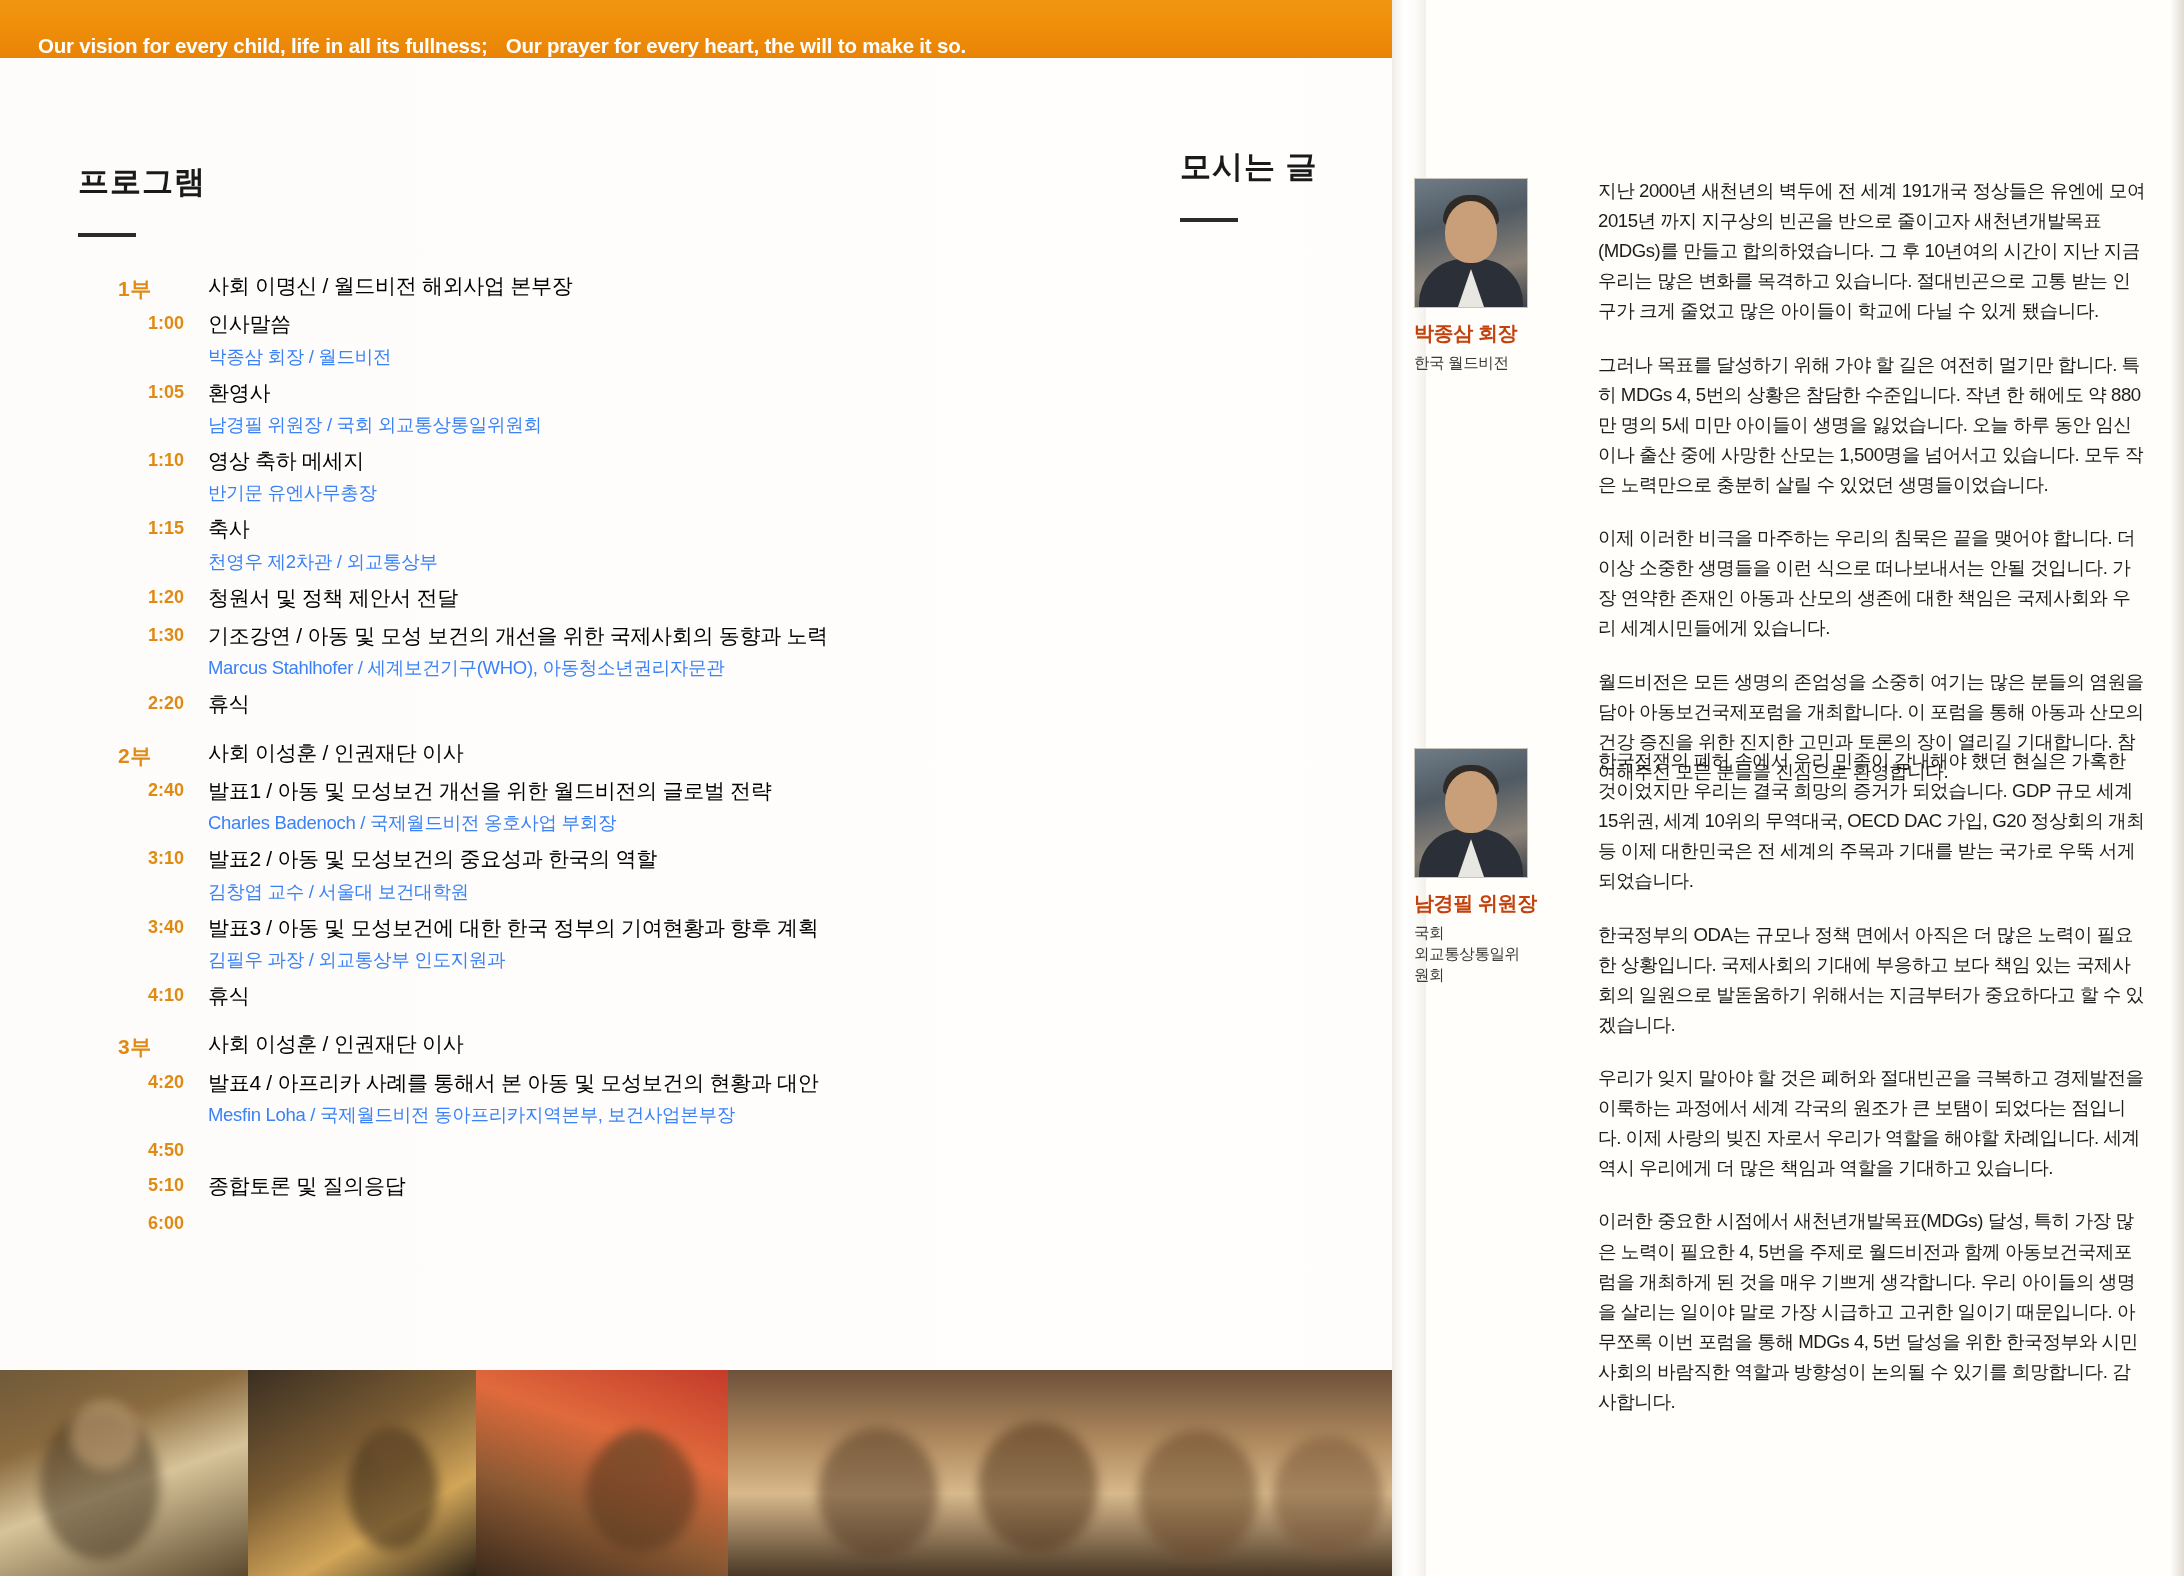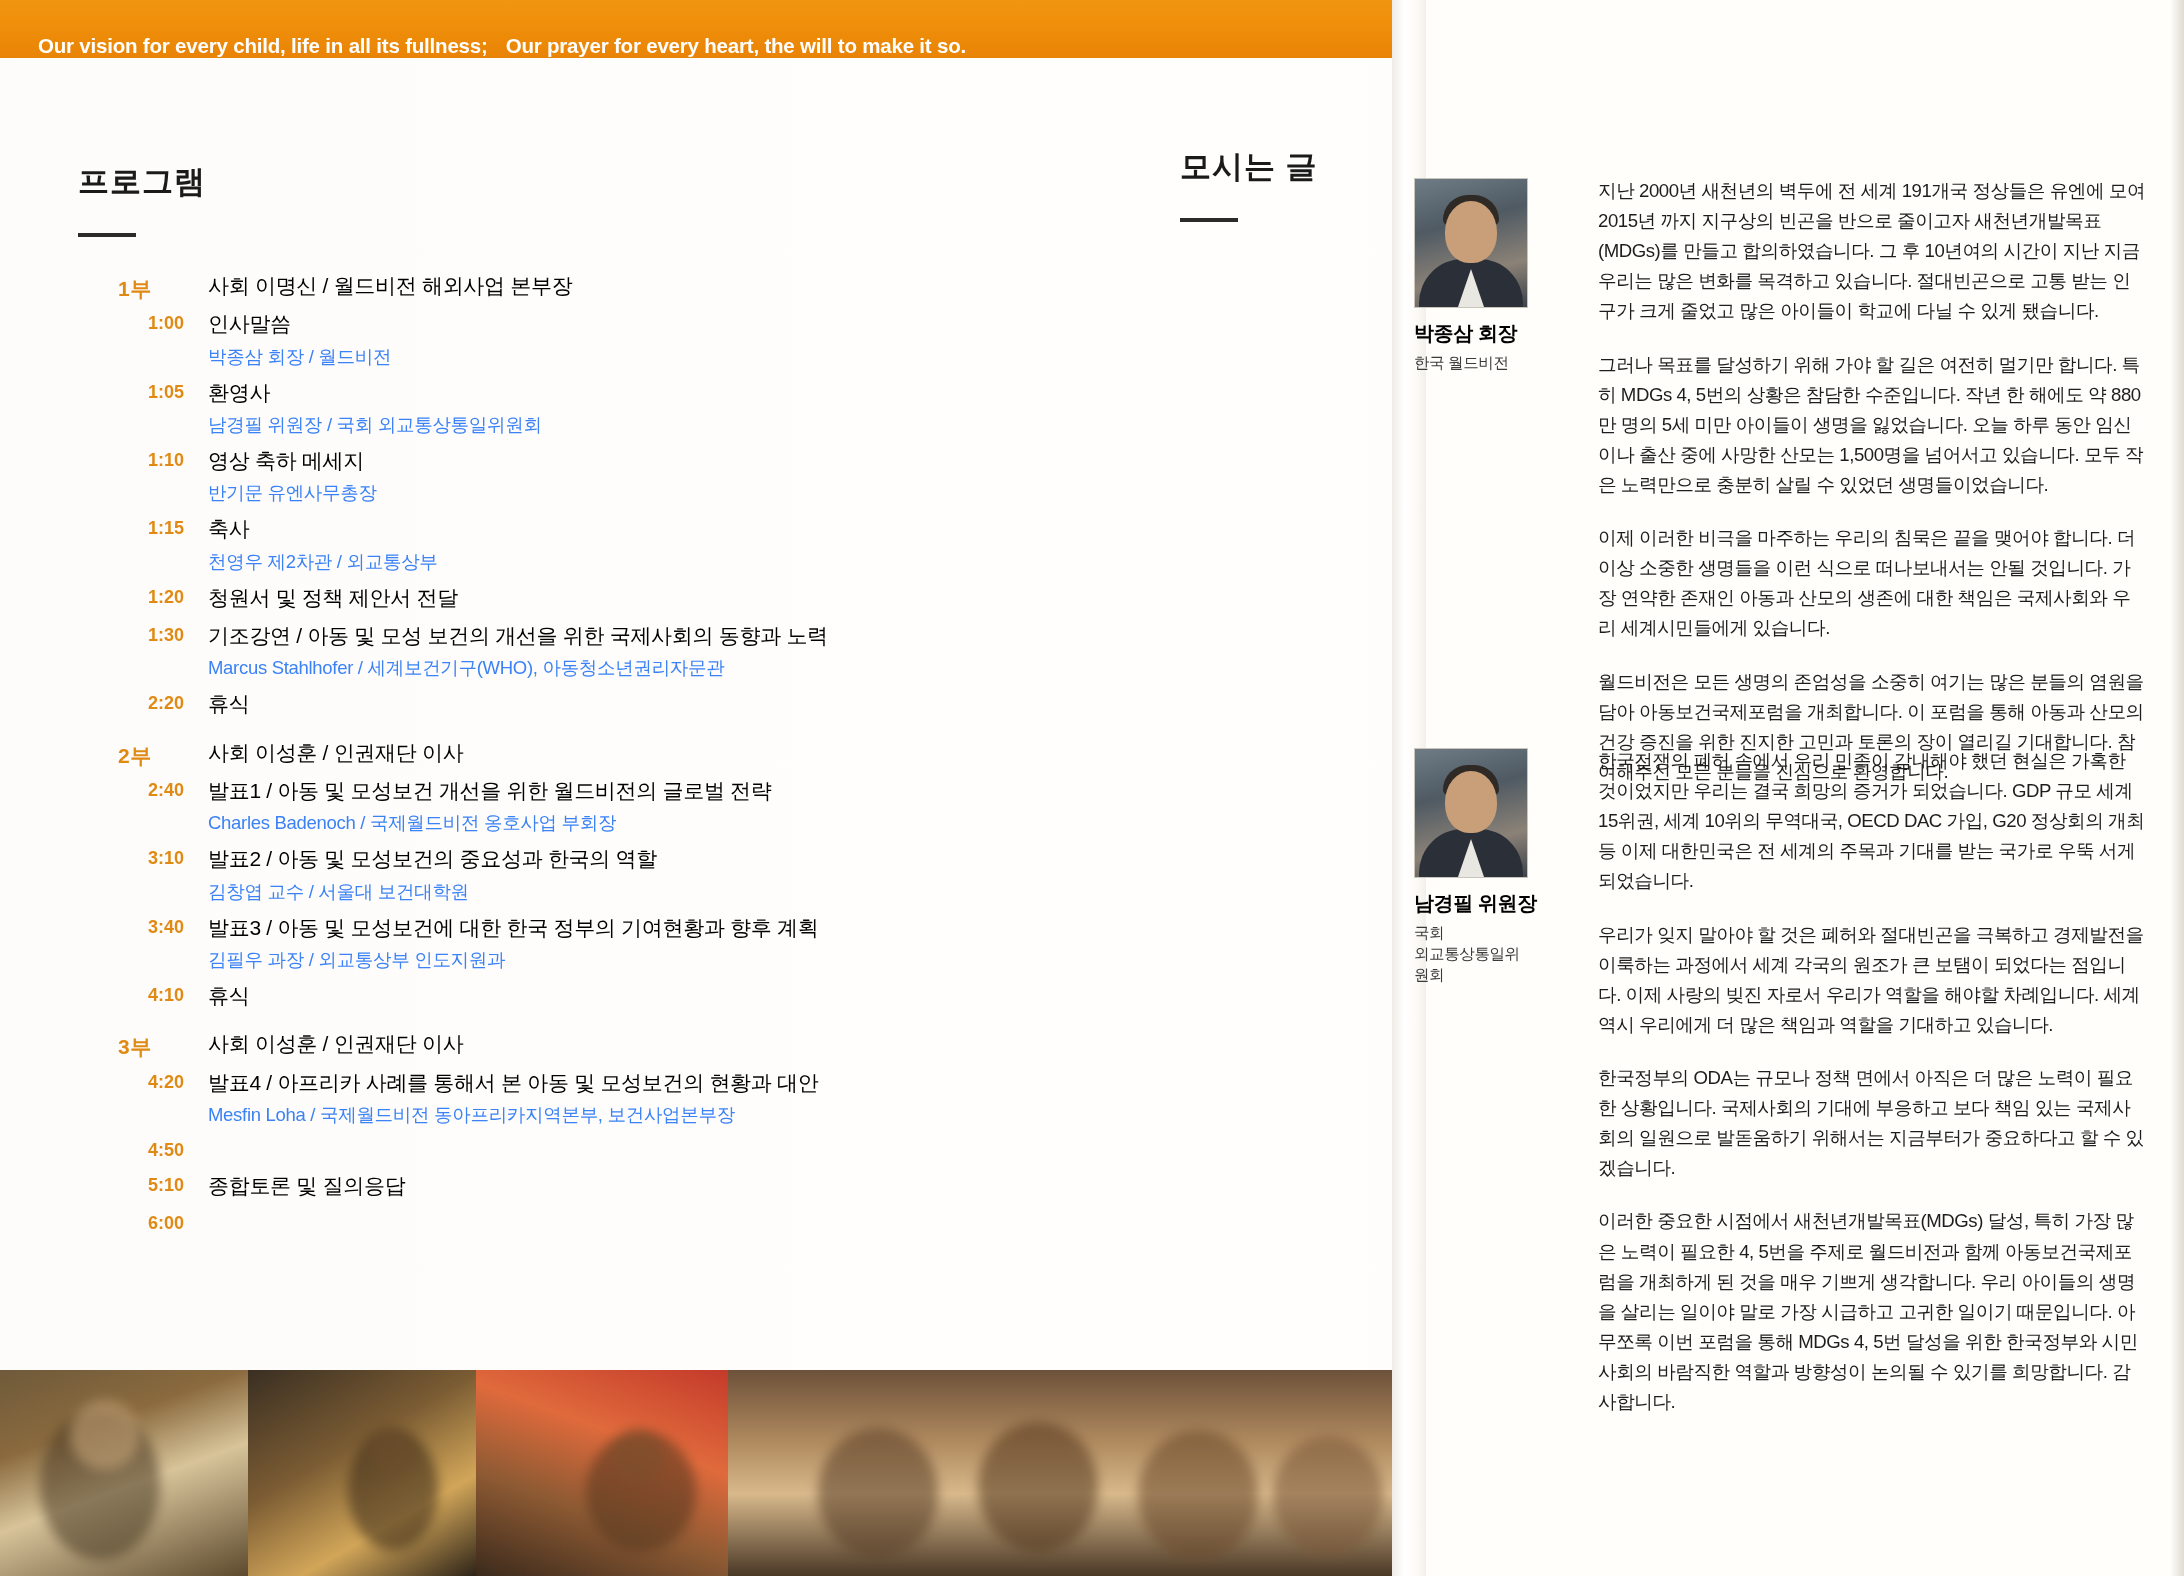--- a/index.html
+++ b/index.html
@@ -208,21 +208,21 @@
     position: absolute;
     width: 26px; height: 38px;
     left: 43px; bottom: 0;
     background: #e9e7e2;
     clip-path: polygon(50% 0, 100% 100%, 0 100%);
   }
   .p-name {
     margin-top: 12px;
     font-size: 20px;
     font-weight: bold;
-    color: #000000;
+    color: #c2410c;
     letter-spacing: -0.4px;
     white-space: nowrap;
   }
   .p-role {
     margin-top: 6px;
     font-size: 15.5px;
     color: #3a3a3a;
     letter-spacing: -0.4px;
     line-height: 1.35;
   }
@@ -418,20 +418,20 @@
           <div class="shirt"></div>
           <div class="hair"></div>
           <div class="head"></div>
         </div>
         <div class="p-name">남경필 위원장</div>
         <div class="p-role" style="white-space: pre-line;">국회
 외교통상통일위원회</div>
       </div>
       <div class="msg-body" style="left: 172px; top: 688px;">
         <p>한국전쟁의 폐허 속에서 우리 민족이 감내해야 했던 현실은 가혹한 것이었지만 우리는 결국 희망의 증거가 되었습니다. GDP 규모 세계 15위권, 세계 10위의 무역대국, OECD DAC 가입, G20 정상회의 개최 등 이제 대한민국은 전 세계의 주목과 기대를 받는 국가로 우뚝 서게 되었습니다.</p>
+        <p>한국정부의 ODA는 규모나 정책 면에서 아직은 더 많은 노력이 필요한 상황입니다. 국제사회의 기대에 부응하고 보다 책임 있는 국제사회의 일원으로 발돋움하기 위해서는 지금부터가 중요하다고 할 수 있겠습니다.</p>
         <p>우리가 잊지 말아야 할 것은 폐허와 절대빈곤을 극복하고 경제발전을 이룩하는 과정에서 세계 각국의 원조가 큰 보탬이 되었다는 점입니다. 이제 사랑의 빚진 자로서 우리가 역할을 해야할 차례입니다. 세계 역시 우리에게 더 많은 책임과 역할을 기대하고 있습니다.</p>
-        <p>한국정부의 ODA는 규모나 정책 면에서 아직은 더 많은 노력이 필요한 상황입니다. 국제사회의 기대에 부응하고 보다 책임 있는 국제사회의 일원으로 발돋움하기 위해서는 지금부터가 중요하다고 할 수 있겠습니다.</p>
         <p>이러한 중요한 시점에서 새천년개발목표(MDGs) 달성, 특히 가장 많은 노력이 필요한 4, 5번을 주제로 월드비전과 함께 아동보건국제포럼을 개최하게 된 것을 매우 기쁘게 생각합니다. 우리 아이들의 생명을 살리는 일이야 말로 가장 시급하고 고귀한 일이기 때문입니다. 아무쪼록 이번 포럼을 통해 MDGs 4, 5번 달성을 위한 한국정부와 시민사회의 바람직한 역할과 방향성이 논의될 수 있기를 희망합니다. 감사합니다.</p>
       </div>
     </div>
 </div>
 
 <div class="edge-shadow"></div>
 
 </body></html>

